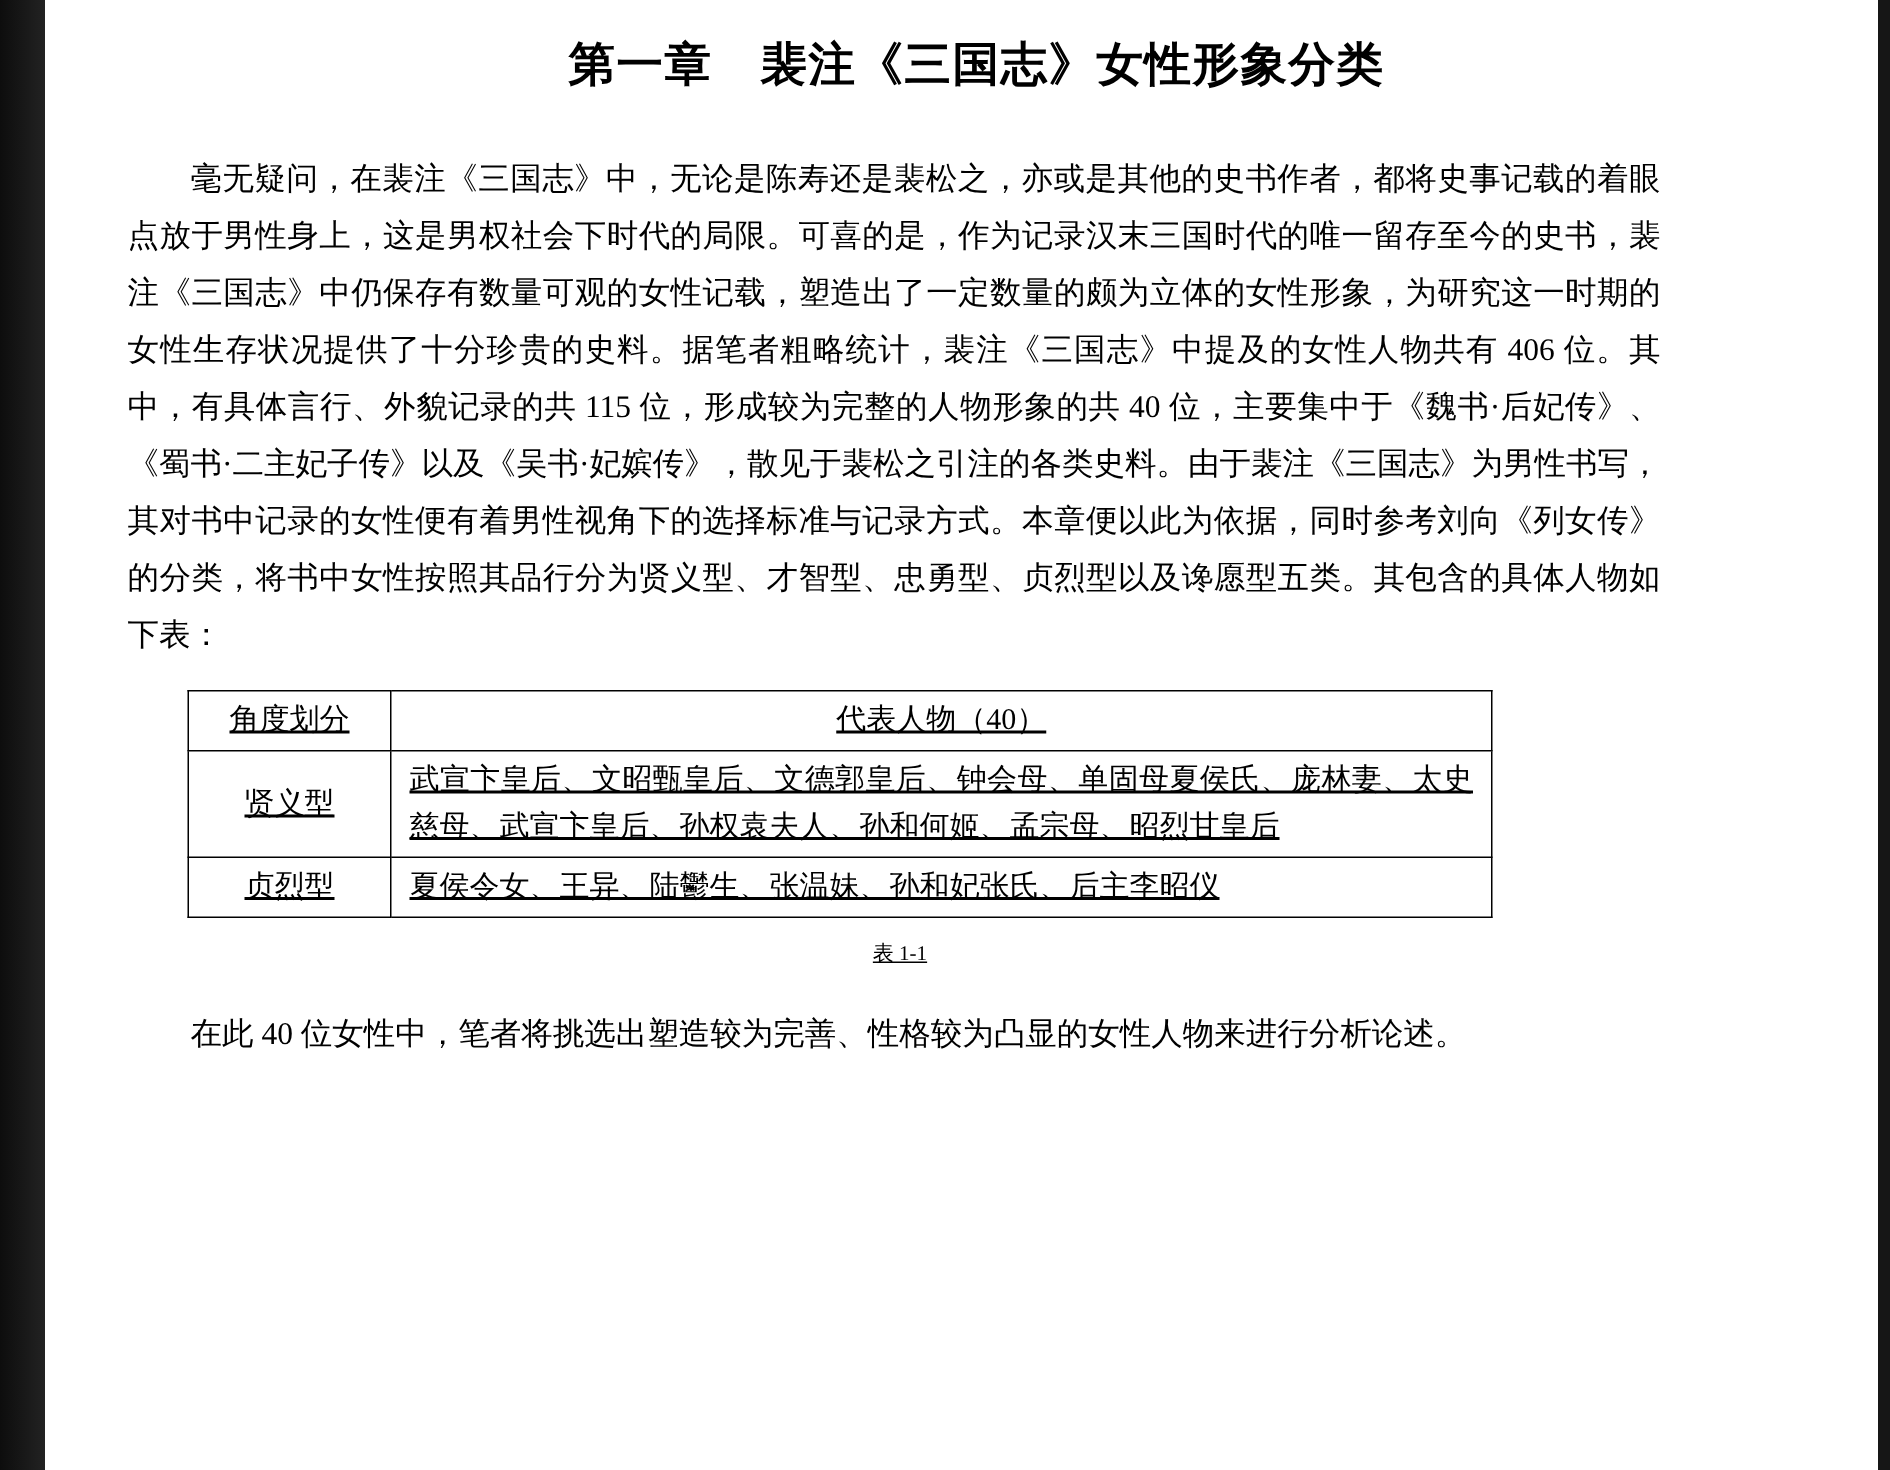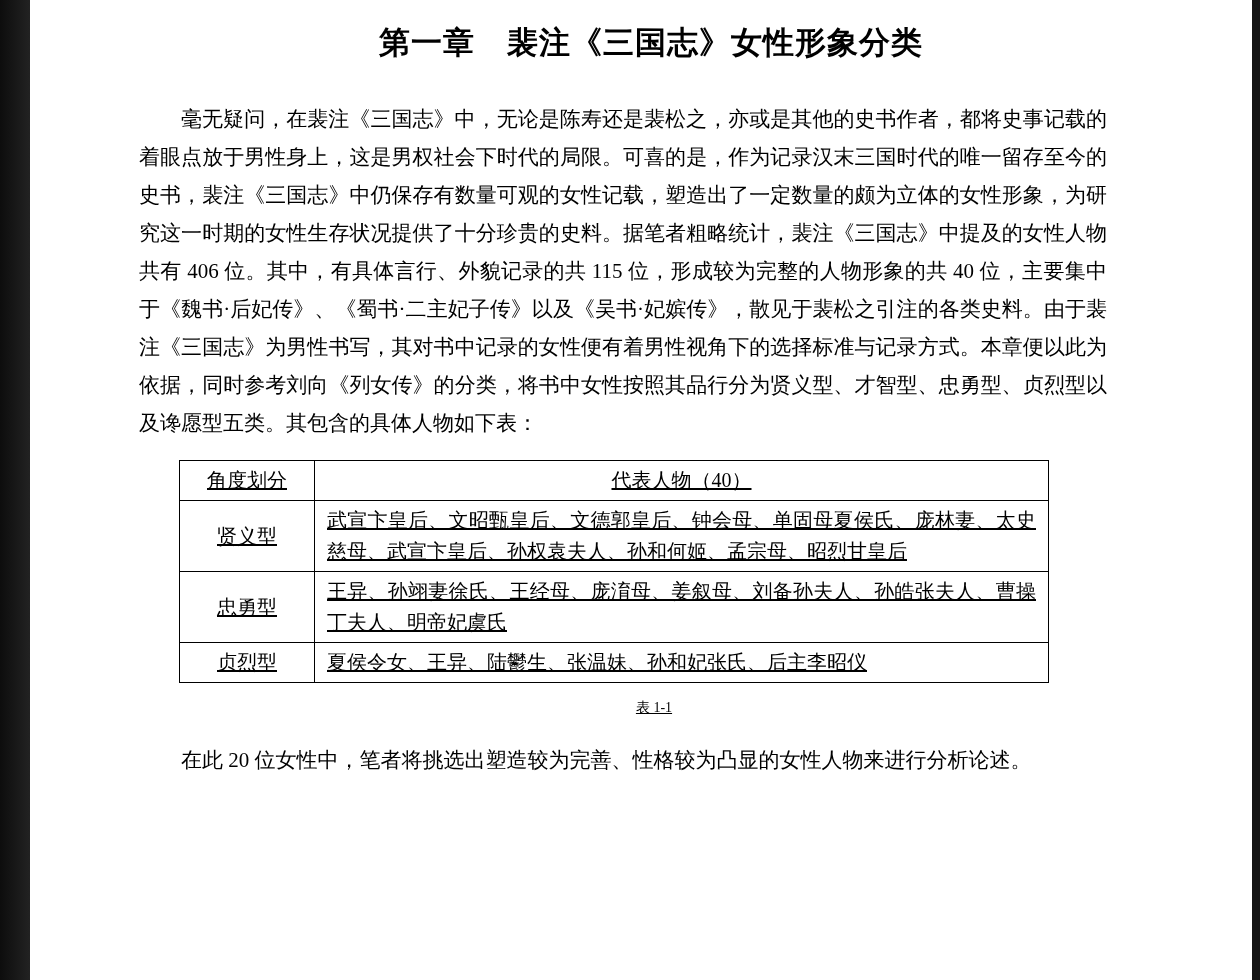--- a/index.html
+++ b/index.html
@@ -35,21 +35,21 @@
   }
   .doc-title {
     margin-top: 22px;
     text-align: center;
     font-size: 31px;
     font-weight: bold;
     letter-spacing: 1px;
     padding-left: 20px;
   }
   .doc-body {
-    margin: 36px 145px 0 109px; 
+    margin: 36px 145px 0 55px; 
     font-size: 21px;
     line-height: 38px;
     text-align: justify;
   }
   .para {
     text-indent: 2em;
     margin: 0;
   }
   .table-wrap {
     margin: 18px 0 0 40px;
@@ -108,28 +108,24 @@
             <th>角度划分</th>
             <th>代表人物（40）</th>
           </tr>
         </thead>
         <tbody>
           <tr>
             <td class="cat-cell">贤义型</td>
             <td class="persons-cell">武宣卞皇后、文昭甄皇后、文德郭皇后、钟会母、单固母夏侯氏、庞林妻、太史慈母、武宣卞皇后、孙权袁夫人、孙和何姬、孟宗母、昭烈甘皇后</td>
           </tr>
           <tr>
-            <td class="cat-cell">忠勇型</td>
-            <td class="persons-cell">王异、孙翊妻徐氏、王经母、庞淯母、姜叙母、刘备孙夫人、孙皓张夫人、曹操丁夫人、明帝妃虞氏</td>
-          </tr>
-          <tr>
             <td class="cat-cell">贞烈型</td>
             <td class="persons-cell">夏侯令女、王异、陆鬱生、张温妹、孙和妃张氏、后主李昭仪</td>
           </tr>
         </tbody>
       </table>
       <div class="table-caption">表 1-1</div>
     </div>
 
-    <p class="para closing">在此 20 位女性中，笔者将挑选出塑造较为完善、性格较为凸显的女性人物来进行分析论述。</p>
+    <p class="para closing">在此 40 位女性中，笔者将挑选出塑造较为完善、性格较为凸显的女性人物来进行分析论述。</p>
 
   </div>
 </div>
 
 </body></html>

